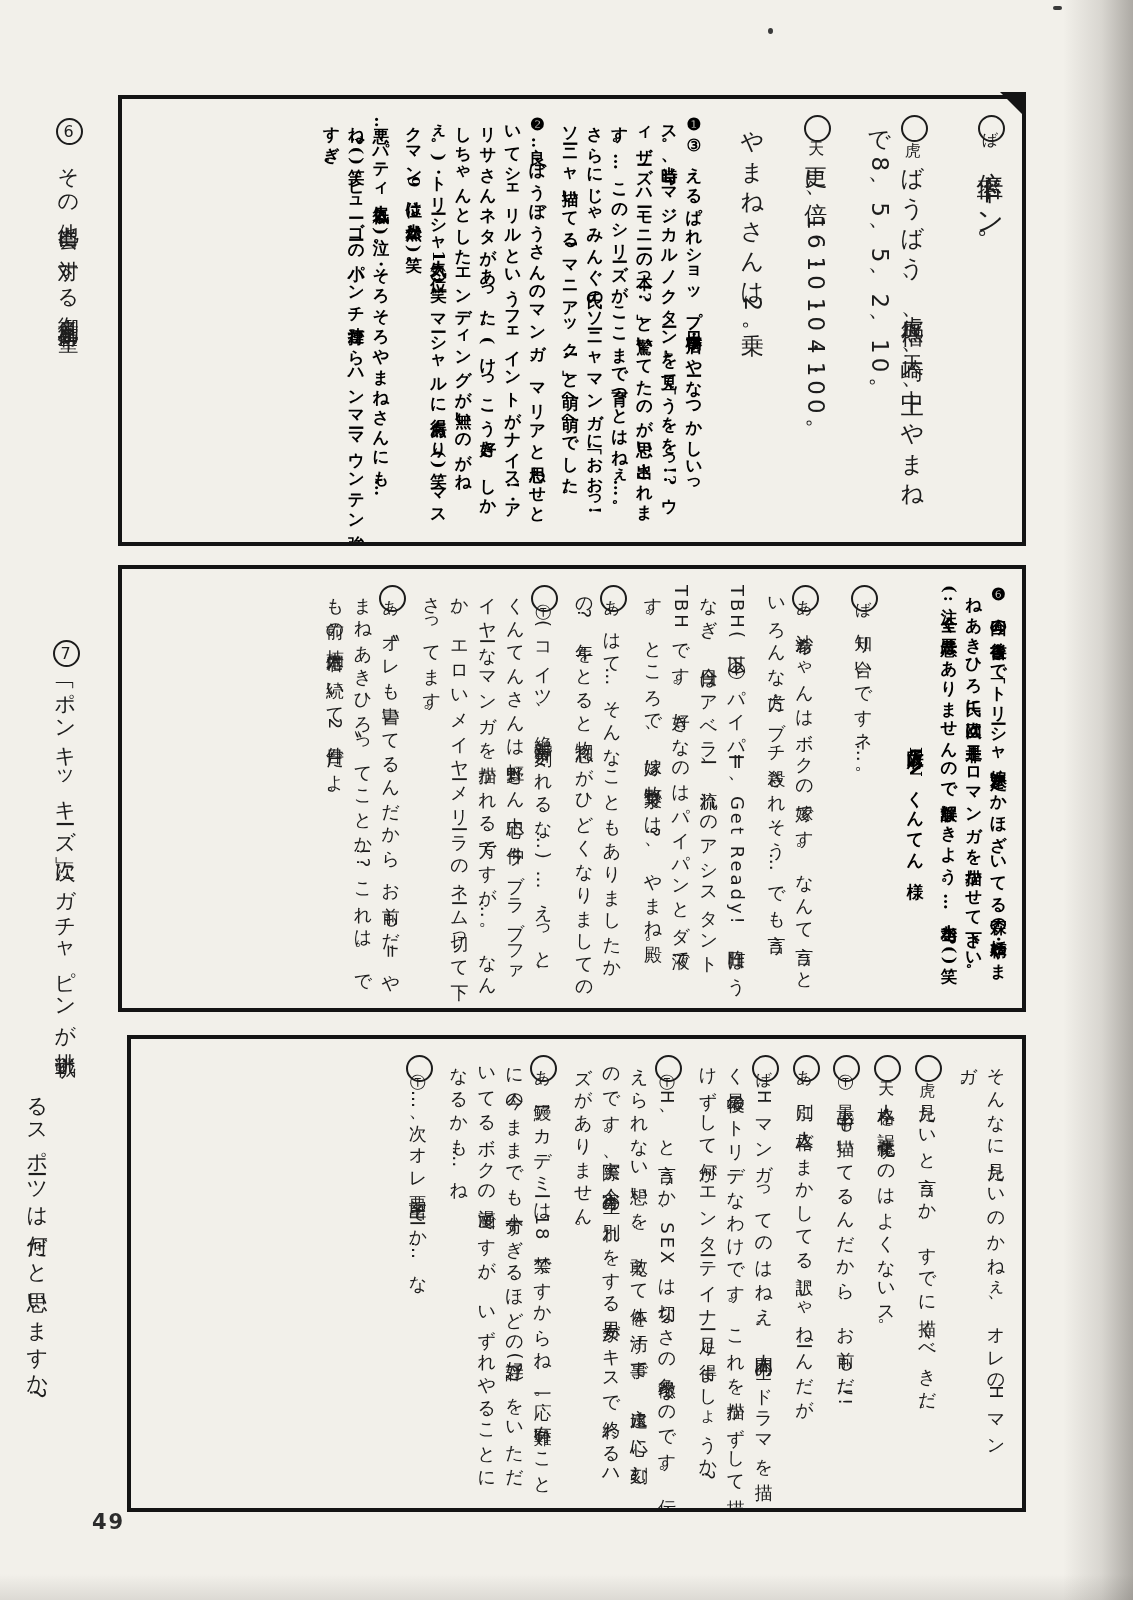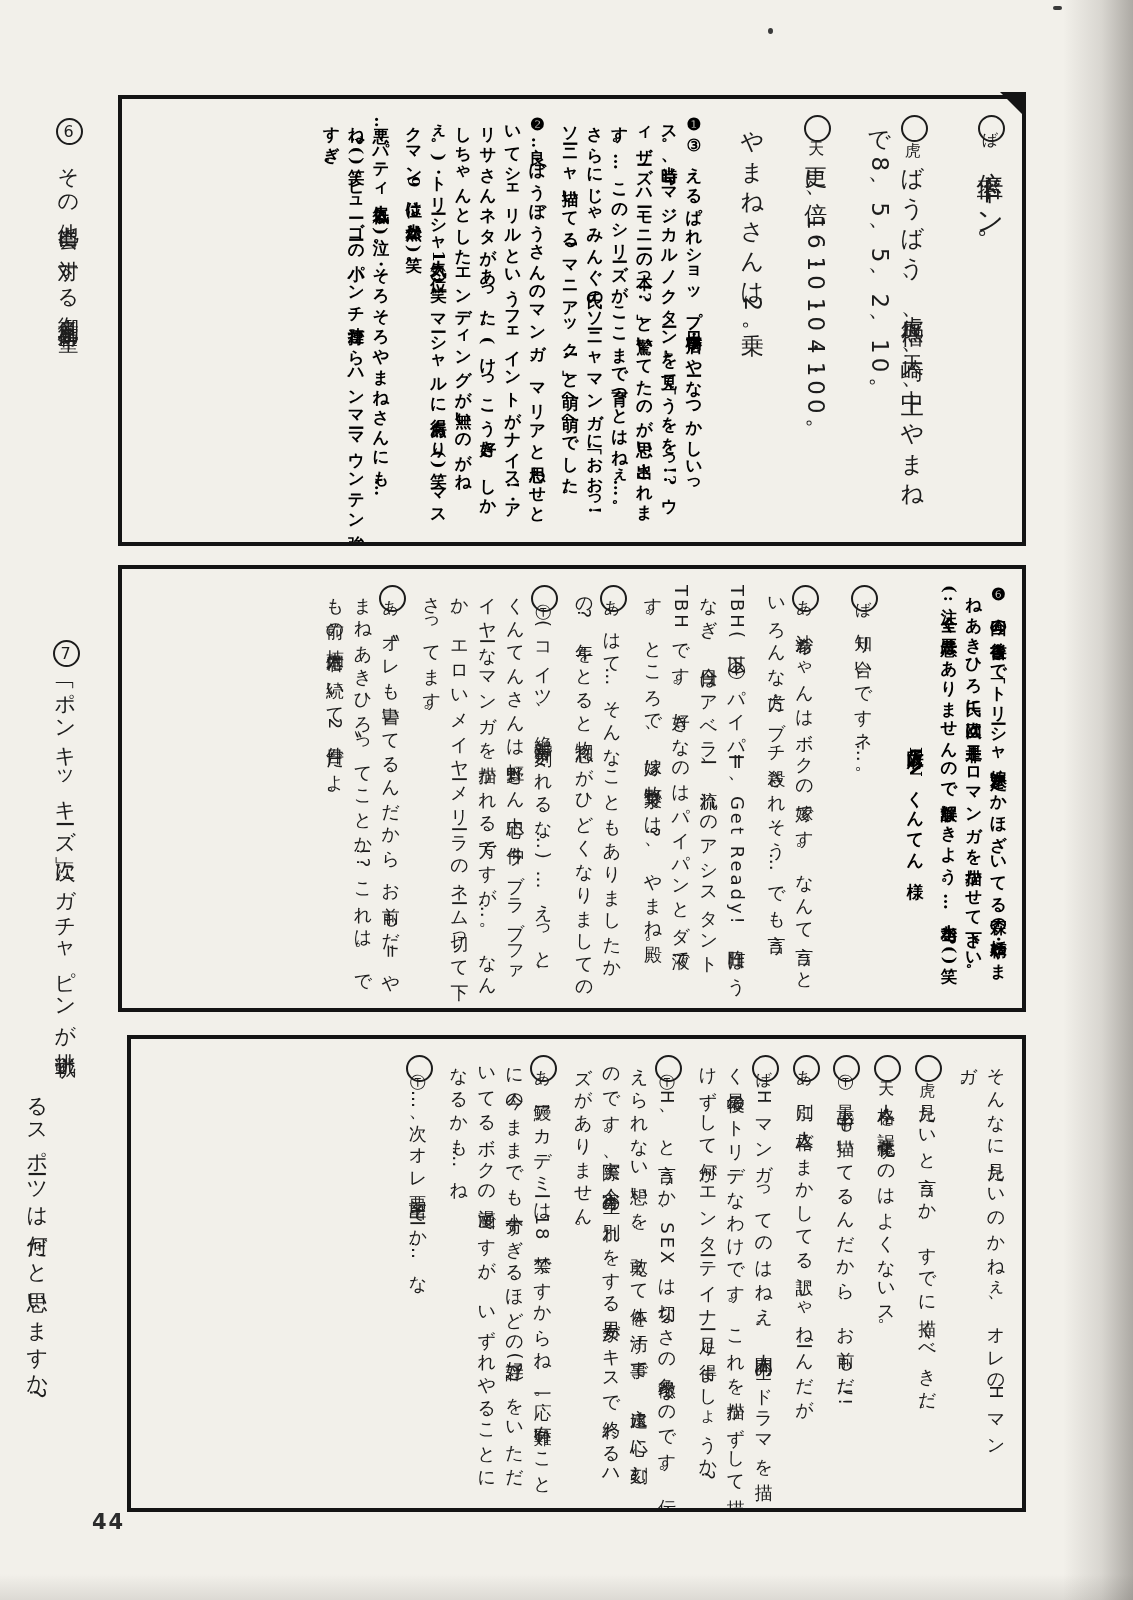--- a/index.html
+++ b/index.html
@@ -114,15 +114,15 @@
       <p class="hw"><span class="circ">天</span><span>人格を誤魔化すのはよくないス。</span></p>
       <p class="hw"><span class="circ">Ⓣ</span><span>最上〇中も描いてるんだから、お前もだ!!</span></p>
       <p class="hw"><span class="circ">あ</span><span>別に人格ごまかしてる訳じゃねーんだが</span></p>
       <p class="hw"><span class="circ">ば</span><span>Hマンガってのはねえ。人間同士のドラマを描く最後のトリデなわけです。これを描かずして描けずして何がエンターテイナー足り得ましょうか?</span></p>
       <p class="hw"><span class="circ">Ⓣ</span><span>H、と言うか、SEXは切なさの象徴なのです。伝えられない想いを、敢えて体を汚す事で、永遠に心に刻むのです。実際、今宵今生の別れをする男女がキスで終わるハズがありません。</span></p>
       <p class="hw"><span class="circ">あ</span><span>鰻アカデミーは18禁ですからね、一応。有難いことに今のままでも十分すぎるほどの好評(?)をいただいてるボクの漫画ですが、いずれやることになるかも…ね</span></p>
       <p class="hw"><span class="circ">Ⓣ</span><span>…次、オレ要望出そーか…な</span></p>
     </div>
   </div>
 
-  <div class="page-number">44</div>
+  <div class="page-number">49</div>
 
 </div>
 
 </body></html>

